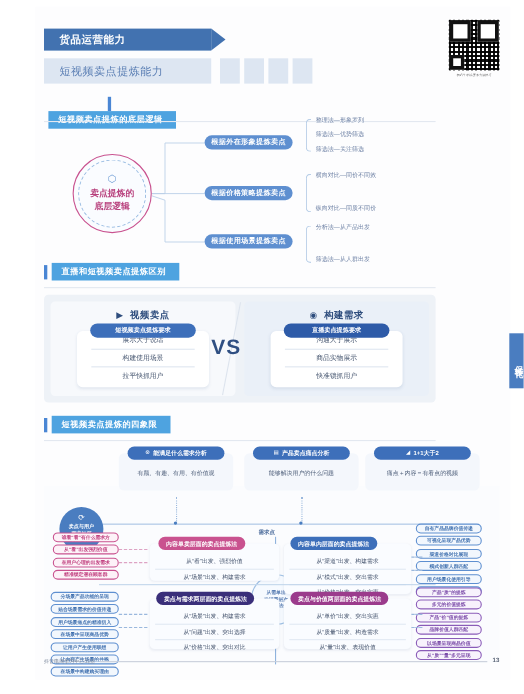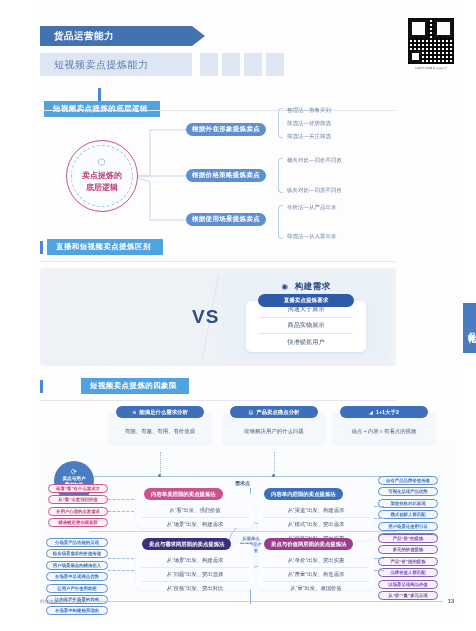--- a/index.html
+++ b/index.html
@@ -321,37 +321,49 @@
     <div class="leaf" style="margin-top:23px;">筛选法—从人群出发</div>
   </div>
 
   <div class="sec-h" style="left:8px; top:233px;">
     <i class="bar"></i>
     <span class="lbl">直播和短视频卖点提炼区别</span>
   </div>
   <div class="sec-rule" style="left:8px; top:255px; width:356px;"></div>
 
   <div class="vsbox">
+    <div class="vshalf l">
+      <div class="vs-title">
+        <span class="gl">▶</span>
+        <span>视频卖点</span>
+      </div>
+      <div class="vs-card">
+        <div class="vs-pill">短视频卖点提炼要求</div>
+        <div class="vs-li">展示大于说话</div>
+        <div class="vs-li">构建使用场景</div>
+        <div class="vs-li last">拉平快抓用户</div>
+      </div>
+    </div>
     <div class="vshalf r">
       <div class="vs-title">
         <span class="gl">◉</span>
         <span>构建需求</span>
       </div>
       <div class="vs-card">
         <div class="vs-pill alt">直播卖点提炼要求</div>
         <div class="vs-li">沟通大于展示</div>
         <div class="vs-li">商品实物展示</div>
         <div class="vs-li last">快准锁抓用户</div>
       </div>
     </div>
   </div>
   <div class="vs-slash"></div>
   <div class="vs-txt">VS</div>
 
-  <div class="sec-h" style="left:8px; top:372px;gap:34px;">
+  <div class="sec-h" style="left:8px; top:372px;">
     <i class="bar"></i>
     <span class="lbl">短视频卖点提炼的四象限</span>
   </div>
   <div class="sec-rule" style="left:8px; top:394px; width:356px;"></div>
 
   <div class="botbg"></div>
 
   <div class="qcard" style="left:76px; top:406px;">
     <div class="qpill">
       <span class="gl">⊙</span>

